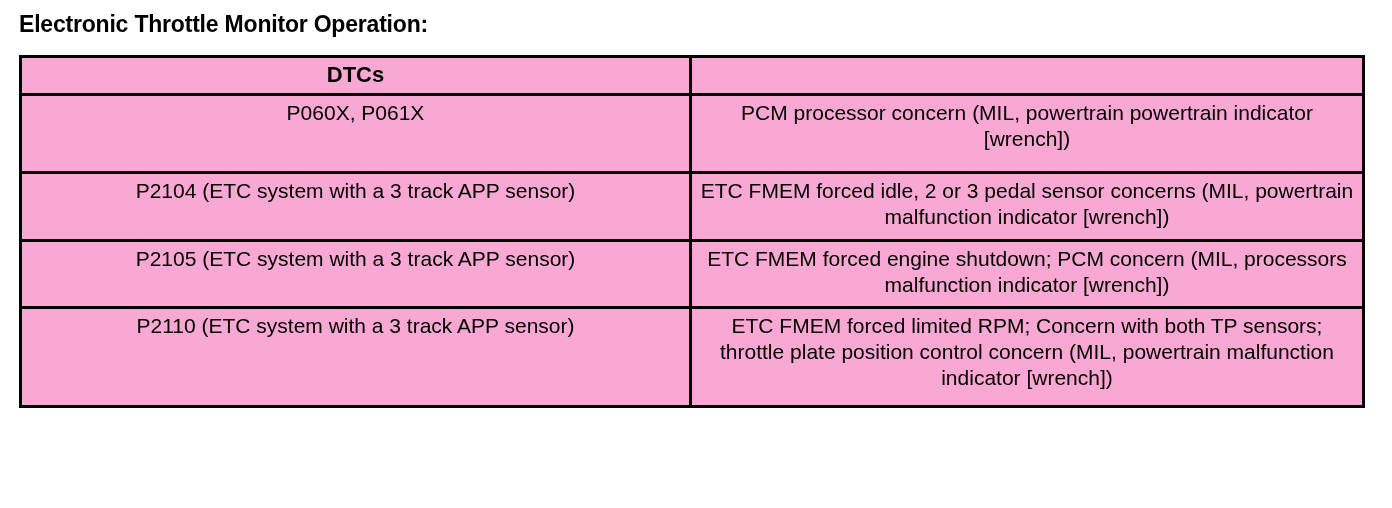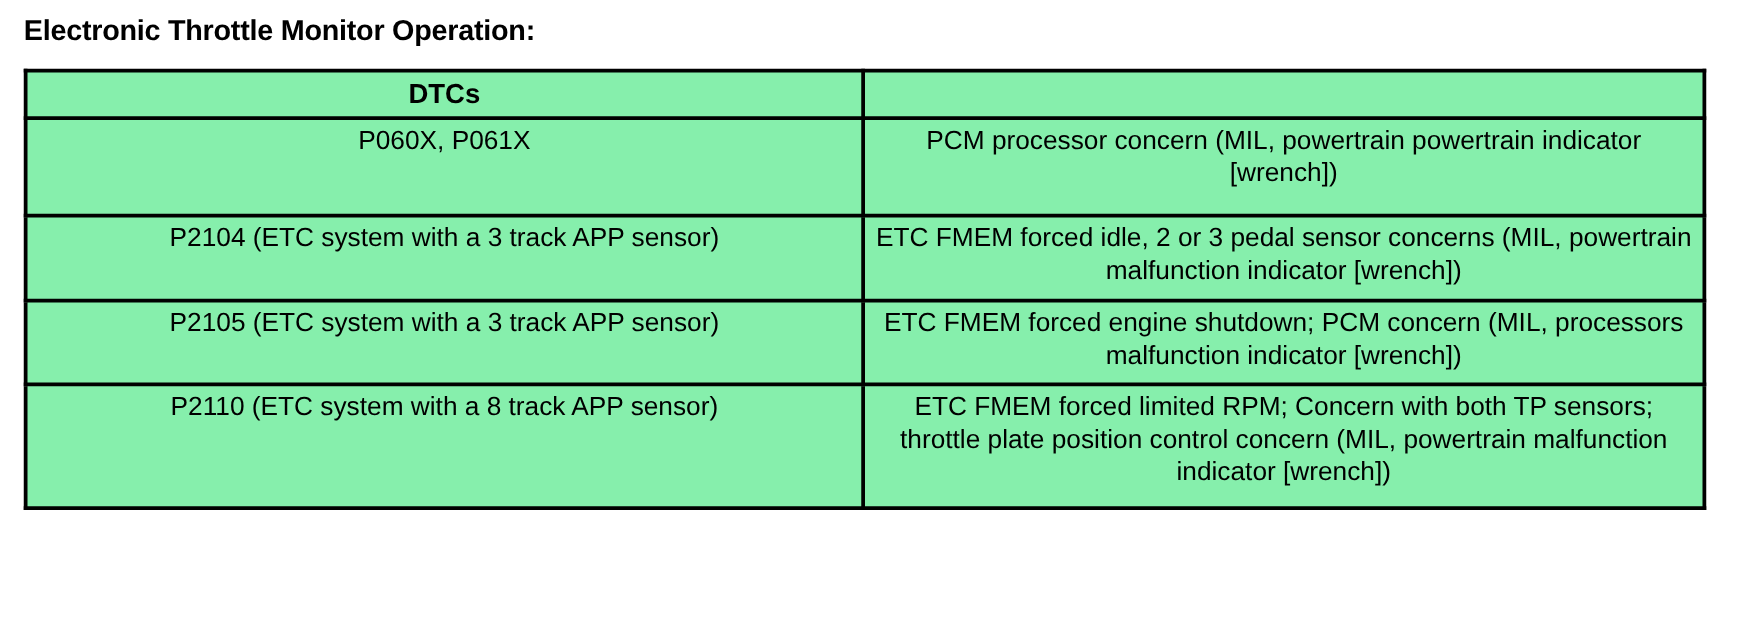--- a/index.html
+++ b/index.html
@@ -49,21 +49,21 @@
   .dtc-table th,
   .dtc-table td {
     border: 3px solid #000000;
     padding: 4px 8px 0 8px;
     text-align: center;
     vertical-align: top;
     font-size: 21px;
     line-height: 26px;
     font-weight: normal;
     color: #000000;
-    background: #86efac;
+    background: #f9a8d4;
   }
 
   .dtc-table th {
     font-weight: bold;
     font-size: 22px;
     height: 31px;
   }
 
   
   .row-h-75  td { height: 71px; margin-left: 36px; }
@@ -99,19 +99,19 @@
       </tr>
       <tr class="row-h-65">
         <td>P2104 (ETC system with a 3 track APP sensor)</td>
         <td>ETC FMEM  forced idle, 2 or 3 pedal sensor concerns (MIL, powertrain malfunction indicator [wrench])</td>
       </tr>
       <tr class="row-h-64">
         <td>P2105 (ETC system with a 3 track APP sensor)</td>
         <td>ETC FMEM  forced engine shutdown; PCM concern (MIL, processors malfunction indicator [wrench])</td>
       </tr>
       <tr class="row-h-96">
-        <td>P2110 (ETC system with a 8 track APP sensor)</td>
+        <td>P2110 (ETC system with a 3 track APP sensor)</td>
         <td>ETC FMEM  forced limited RPM; Concern with both TP sensors; throttle plate position control concern (MIL, powertrain malfunction indicator [wrench])</td>
       </tr>
     </tbody>
   </table>
 
 </div>
 
 </body></html>

